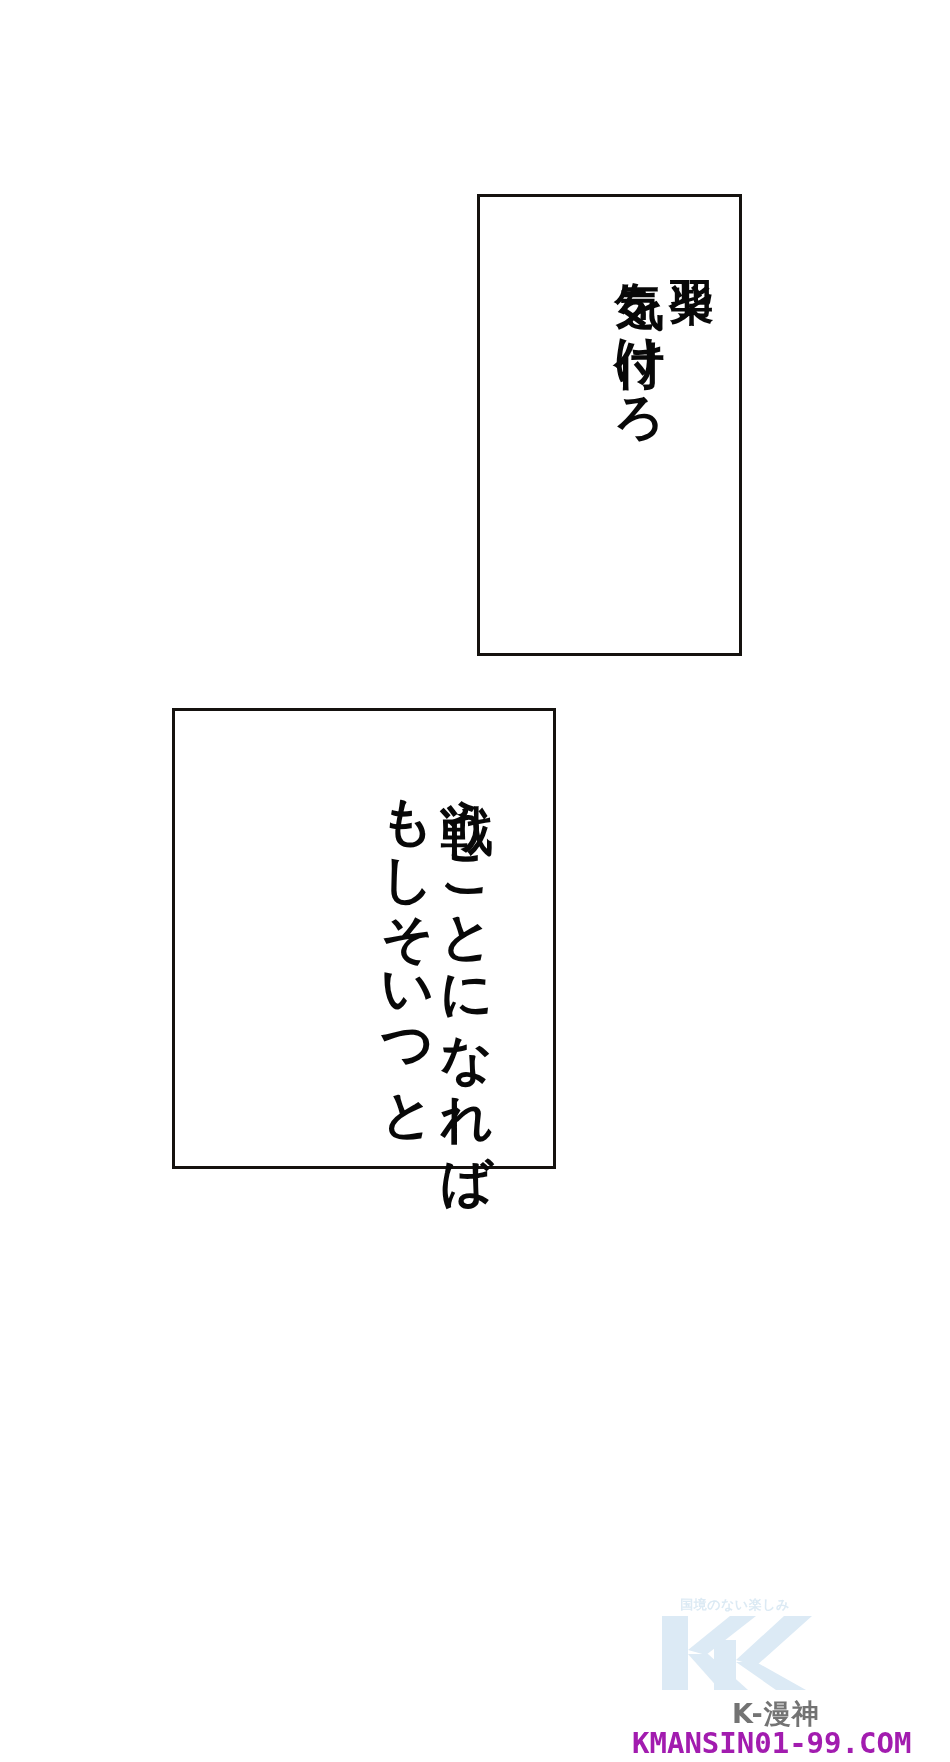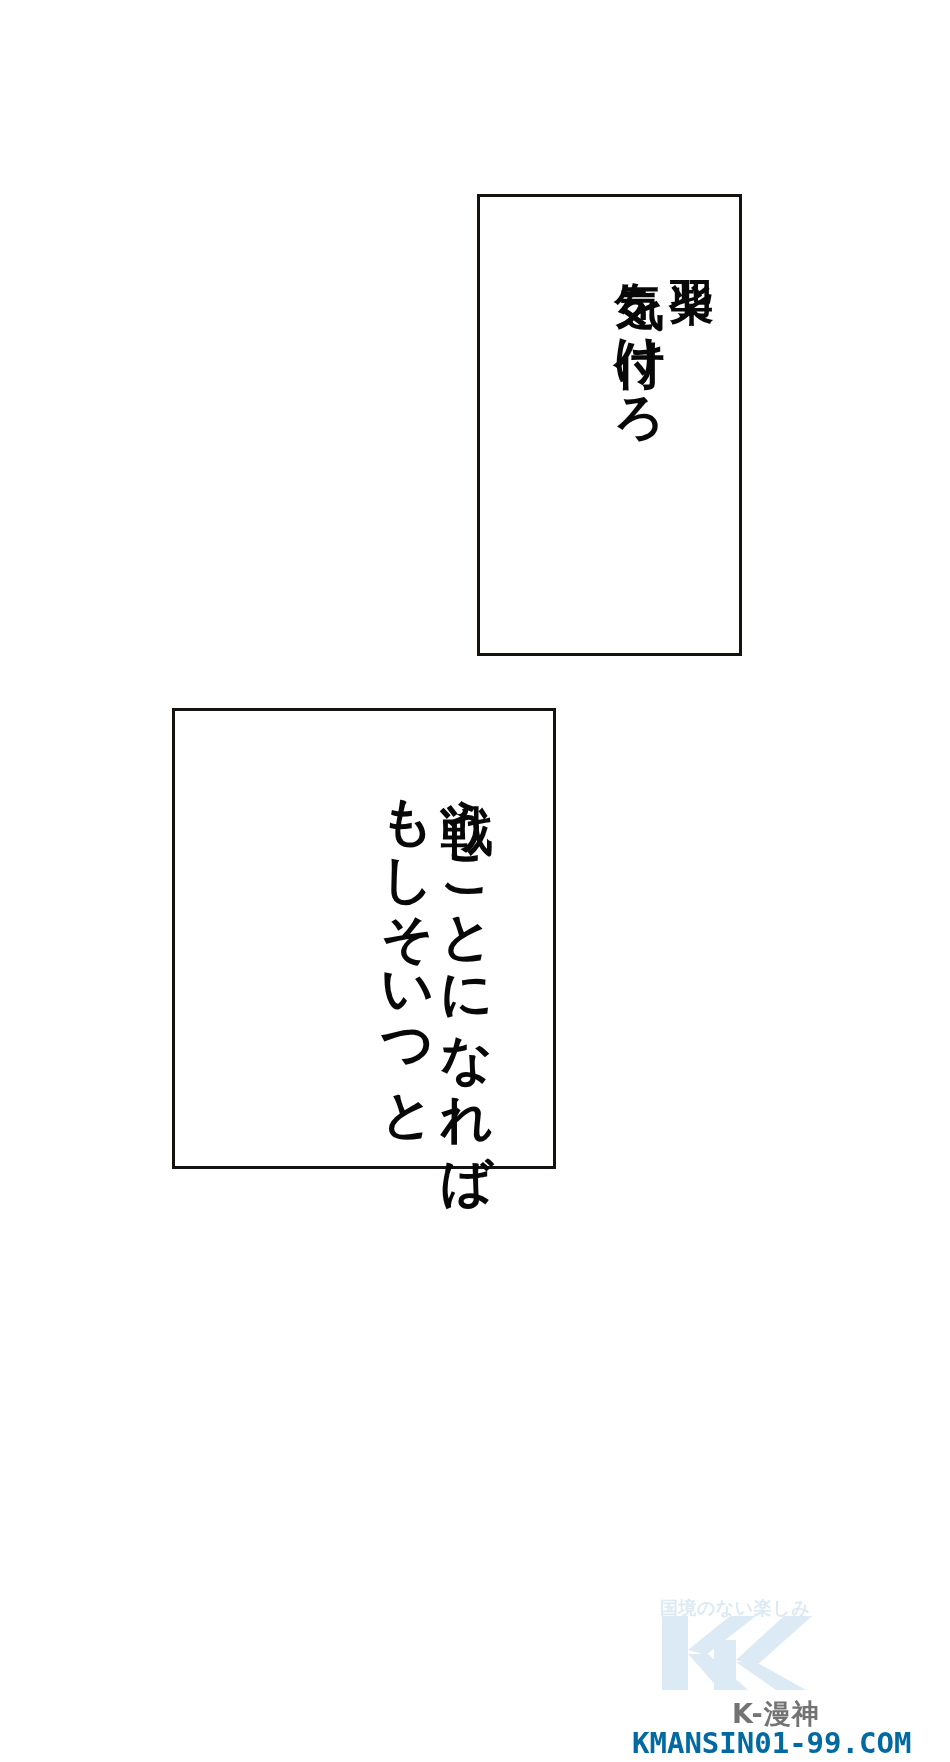--- a/index.html
+++ b/index.html
@@ -89,21 +89,21 @@
     top: 1596px;
     width: 314px;
     height: 160px;
   }
   #wm-tagline {
     position: absolute;
     left: 18px;
     top: 0px;
     width: 170px;
     text-align: center;
-    font-size: 18px;
+    font-size: 13px;
     font-weight: 700;
     letter-spacing: 0.5px;
     color: #dceaf4;
     white-space: nowrap;
   }
   #wm-logo {
     position: absolute;
     left: 12px;
     top: 14px;
     width: 180px;
@@ -122,21 +122,21 @@
   }
   #wm-url {
     position: absolute;
     left: 0px;
     top: 130px;
     width: 314px;
     font-family: "DejaVu Sans Mono", "Liberation Mono", monospace;
     font-size: 29px;
     font-weight: 700;
     letter-spacing: 0px;
-    color: #0369a1;
+    color: #a21caf;
     white-space: nowrap;
   }
 </style>
 </head>
 <body>
 
 <div id="page">
 
   <div class="panel" id="panel-1">
     <div class="dialogue">

